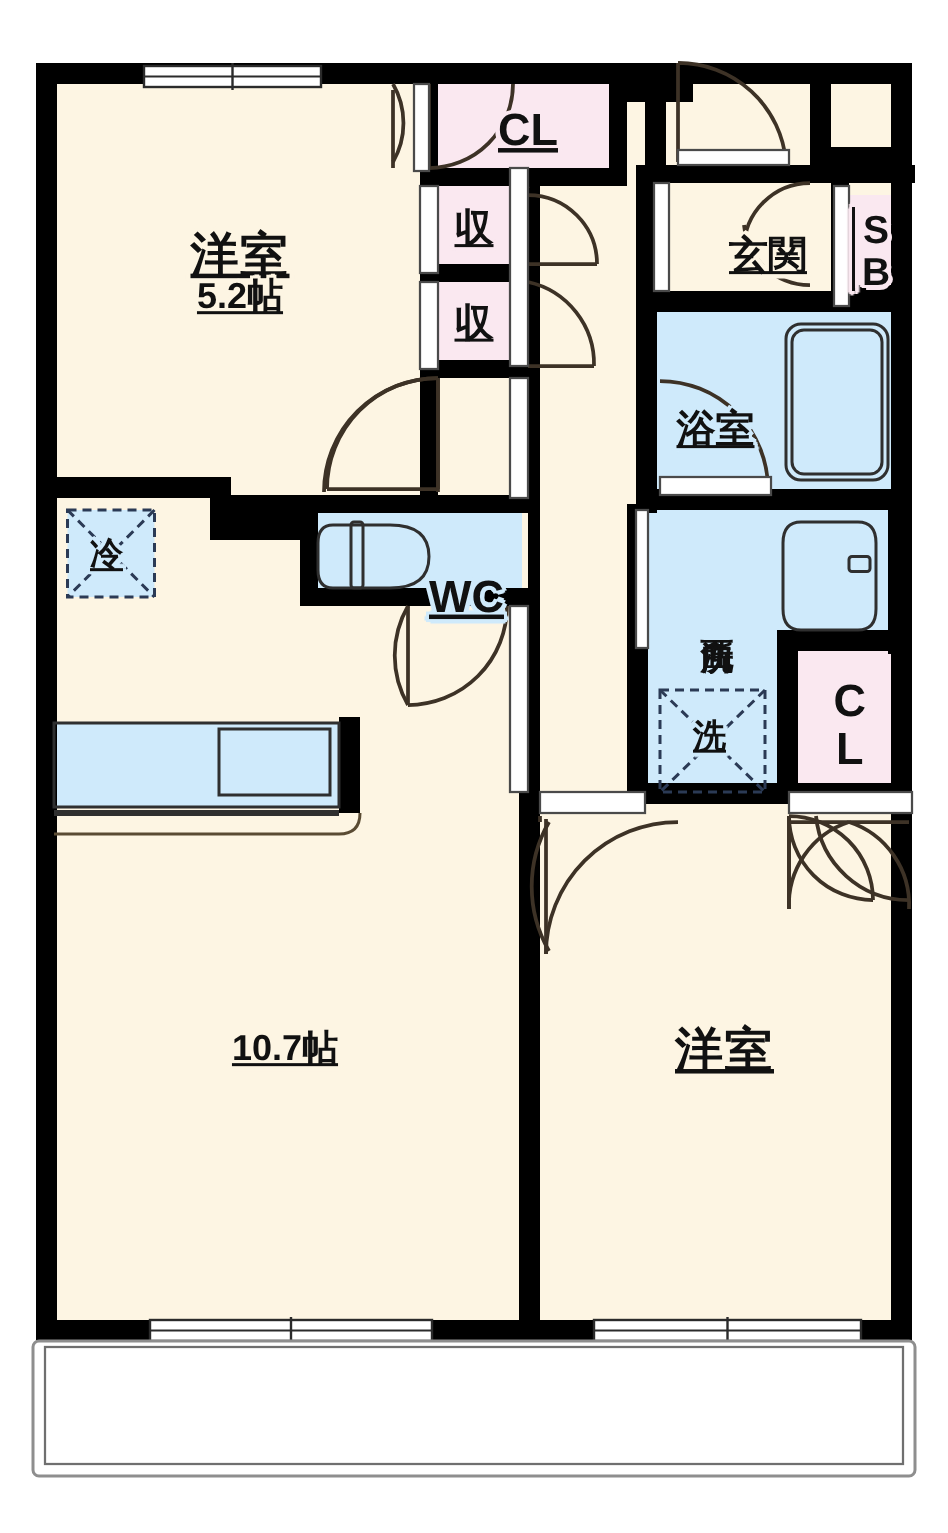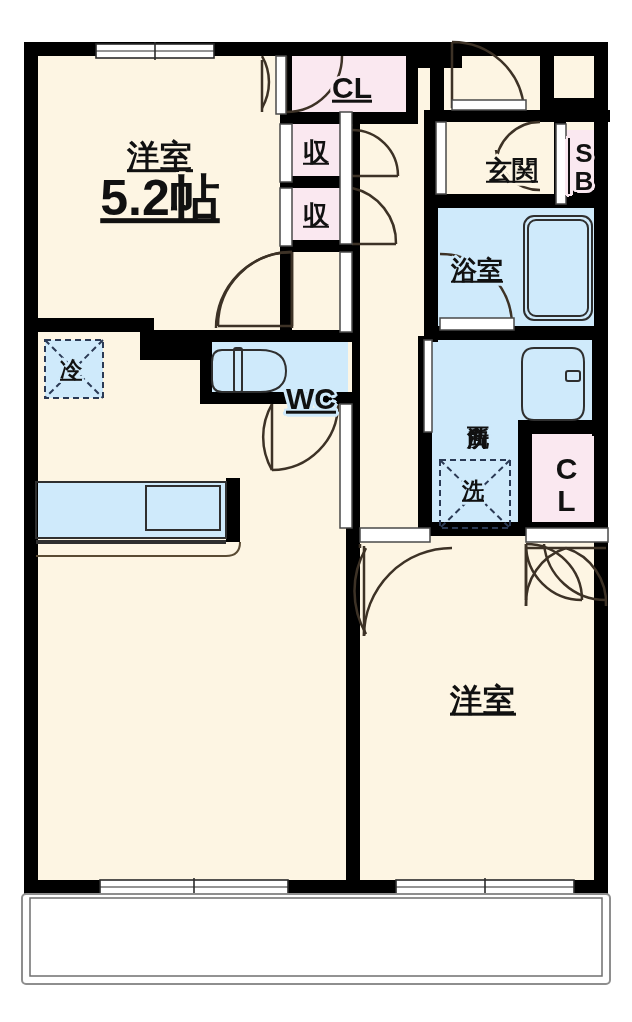--- a/index.html
+++ b/index.html
@@ -60,21 +60,21 @@
        2px  0   0 #cfeafb,  -2px  0   0 #cfeafb,
        0    2px 0 #cfeafb,   0   -2px 0 #cfeafb,
        2px  2px 0 #cfeafb,  -2px  2px 0 #cfeafb,
        2px -2px 0 #cfeafb,  -2px -2px 0 #cfeafb,
        3px  1px 0 #cfeafb,  -3px  1px 0 #cfeafb,
        1px  3px 0 #cfeafb,   1px -3px 0 #cfeafb;
   }
   .lbl .line1 { display: block; }
   .lbl .line2 { display: block; }
   .room-name { font-size: 32px; letter-spacing: 1px; }
-  .room-area { font-size: 50px; letter-spacing: 0px; }
+  .room-area { font-size: 24px; letter-spacing: 0px; }
   .tag-lg  { font-size: 30px; }
   .tag-md  { font-size: 26px; }
   .tag-sm  { font-size: 22px; }
 </style>
 </head>
 <body>
 
 <div id="plan-root">
 
   <svg id="plan-svg" viewBox="0 0 632 1022">
@@ -316,20 +316,21 @@
     </g>
 
   </svg>
 
   <div class="lbl" style="left:160px; top:182px;">
     <span class="line1 room-name">洋室</span>
     <span class="line2 room-area">5.2帖</span>
   </div>
 
   <div class="lbl" style="left:190px; top:700px;">
+    <span class="line2 room-area">10.7帖</span>
   </div>
 
   <div class="lbl" style="left:483px; top:700px;">
     <span class="line1 room-name">洋室</span>
   </div>
 
   <div class="lbl on-pink tag-lg" style="left:352px; top:88px;">
     <span>CL</span>
   </div>
 
@@ -342,21 +343,21 @@
   </div>
 
   <div class="lbl tag-md" style="left:512px; top:170px;">
     <span>玄関</span>
   </div>
 
   <div class="lbl on-pink tag-md" style="left:584px; top:166px; line-height:1.0;">
     <span class="line1" style="writing-mode:vertical-rl; text-orientation:upright; letter-spacing:-2px;">SB</span>
   </div>
 
-  <div class="lbl on-blue tag-md" style="left:477px; top:270px;">
+  <div class="lbl on-blue tag-md" style="left:477px; top:286px;">
     <span>浴室</span>
   </div>
 
   <div class="lbl on-blue tag-lg" style="left:311px; top:368px;margin-top:31px;">
     <span>WC</span>
   </div>
 
   <div class="lbl on-blue tag-sm" style="left:71px; top:370px;">
     <span>冷</span>
   </div>

